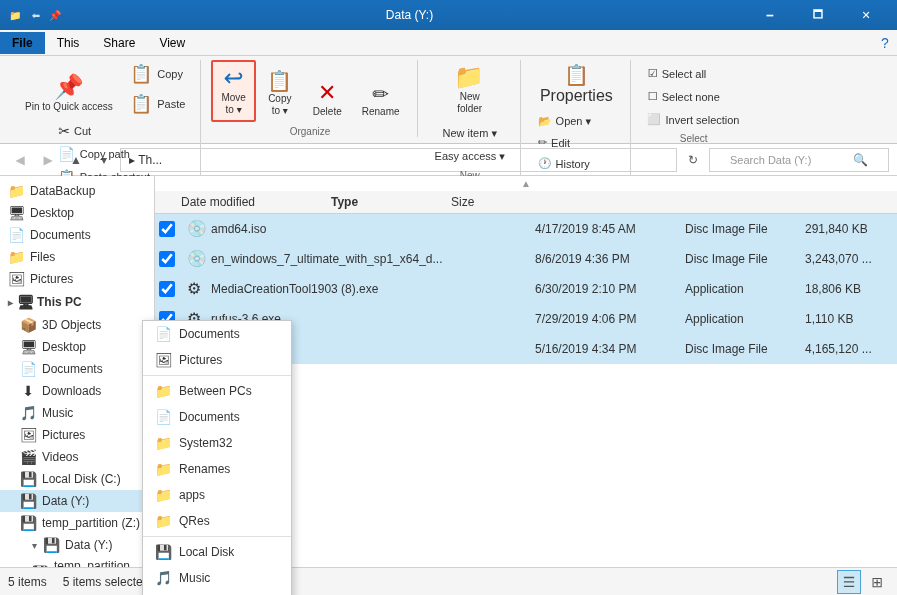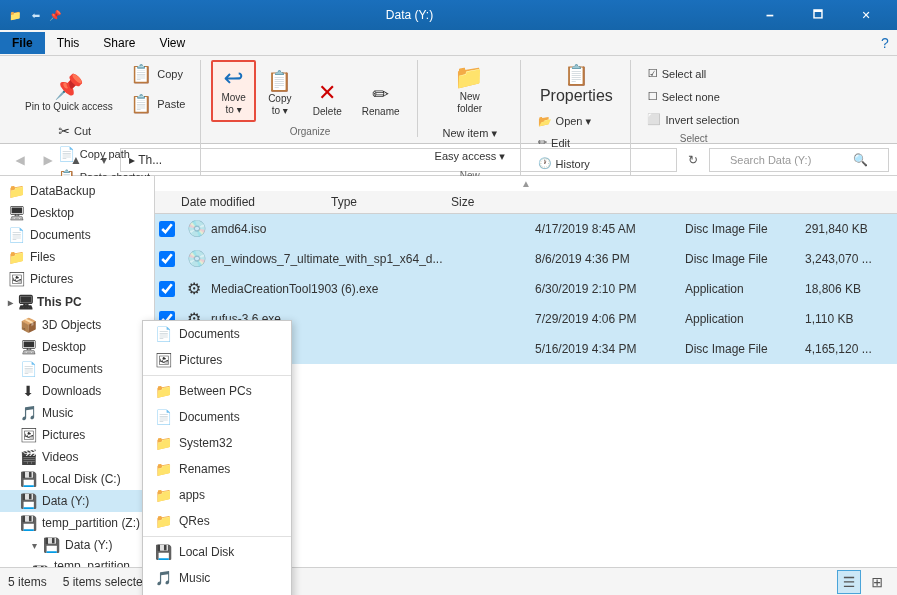--- a/index.html
+++ b/index.html
@@ -199,21 +199,21 @@
       padding: 4px 8px;
       font-size: 12px;
       color: #333;
       cursor: pointer;
       display: flex;
       align-items: center;
       gap: 4px;
     }
     .col-name { flex: 1; min-width: 200px; }
     .col-date { width: 150px; }
-    .col-type { width: 120px; }
+    .col-type { width: 120px; font-weight: bold; }
     .col-size { width: 100px; }
     .file-list { flex: 1; overflow-y: auto; }
     .file-row {
       display: flex;
       align-items: center;
       padding: 2px 0;
       cursor: pointer;
       border-bottom: 1px solid transparent;
     }
     .file-row.selected { background: #cce8f7; }
@@ -556,21 +556,21 @@
           <span>en_windows_7_ultimate_with_sp1_x64_d...</span>
         </div>
         <div class="file-cell date">8/6/2019 4:36 PM</div>
         <div class="file-cell type">Disc Image File</div>
         <div class="file-cell size">3,243,070 ...</div>
       </div>
       <div class="file-row selected">
         <input type="checkbox" class="file-checkbox" checked="" style="">
         <div class="file-cell name">
           <span class="file-icon">⚙</span>
-          <span>MediaCreationTool1903 (6).exe</span>
+          <span>MediaCreationTool1903 (8).exe</span>
         </div>
         <div class="file-cell date">6/30/2019 2:10 PM</div>
         <div class="file-cell type">Application</div>
         <div class="file-cell size">18,806 KB</div>
       </div>
       <div class="file-row selected">
         <input type="checkbox" class="file-checkbox" checked="" style="">
         <div class="file-cell name">
           <span class="file-icon">⚙</span>
           <span>rufus-3.6.exe</span>

